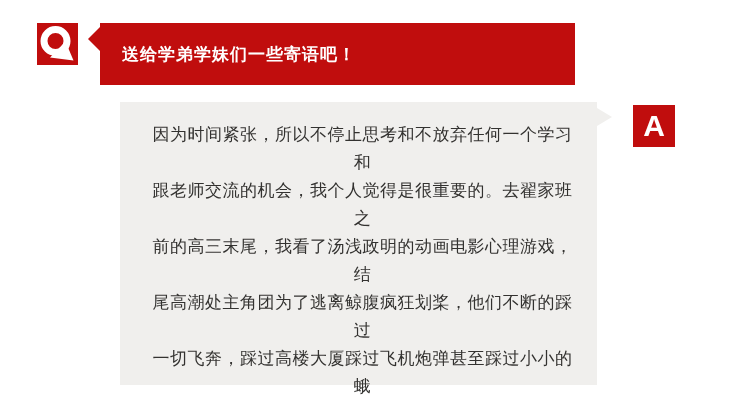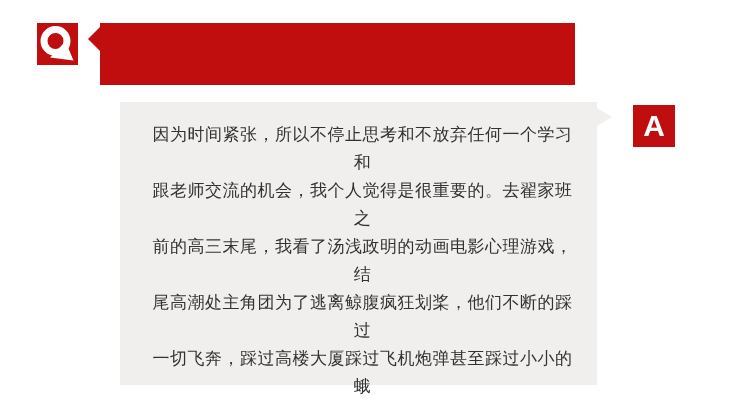--- a/index.html
+++ b/index.html
@@ -110,20 +110,21 @@
 
   <div class="q-badge" aria-label="Q">
     <svg viewBox="0 0 41 42" xmlns="http://www.w3.org/2000/svg">
       <circle cx="18.5" cy="18" r="11.5" fill="none" stroke="#ffffff" stroke-width="7"></circle>
       <polygon points="13,34.5 36.5,37.5 28.5,18.5" fill="#ffffff"></polygon>
     </svg>
   </div>
 
   <div class="q-banner">
     <span class="banner-pointer"></span>
+    <span class="banner-text">送给学弟学妹们一些寄语吧！</span>
   </div>
 
   <div class="answer-bubble">
     <p class="answer-text">因为时间紧张，所以不停止思考和不放弃任何一个学习和
 跟老师交流的机会，我个人觉得是很重要的。去翟家班之
 前的高三末尾，我看了汤浅政明的动画电影心理游戏，结
 尾高潮处主角团为了逃离鲸腹疯狂划桨，他们不断的踩过
 一切飞奔，踩过高楼大厦踩过飞机炮弹甚至踩过小小的蛾
 子，当时超现实的画面飞闪的时候，有一条弹幕触动了
 我：即使是再渺小的梦想，只要是热爱过的为之努力过的

